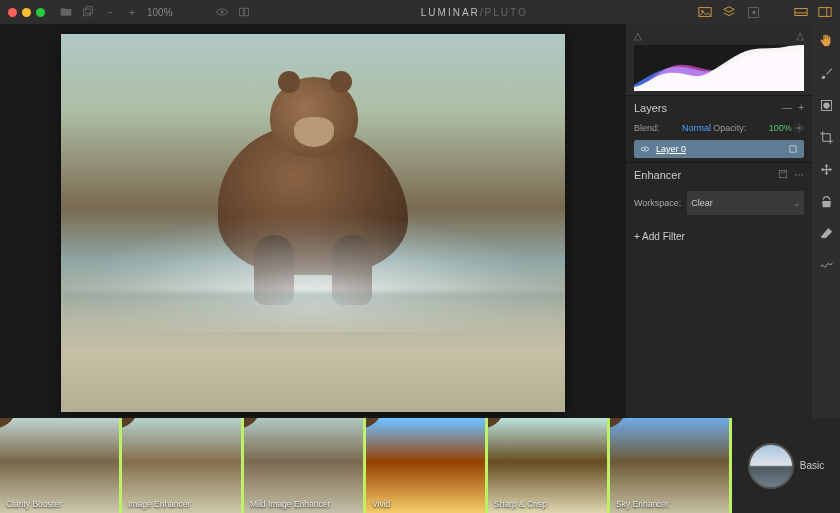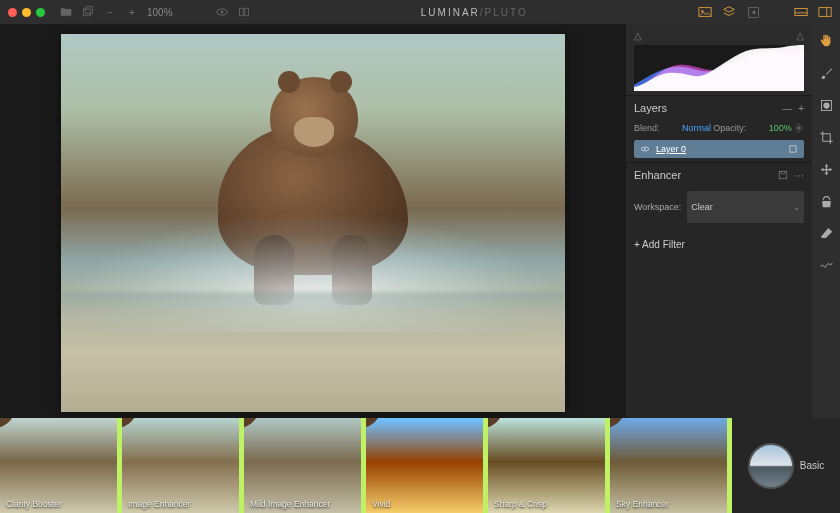--- a/index.html
+++ b/index.html
@@ -34,40 +34,40 @@
   .rocks { position: absolute; left: 0; right: 0; bottom: 0; height: 120px; background: linear-gradient(180deg, rgba(120,150,150,0.4), #c6c1a7 50%, #b4ad92); filter: blur(2px); }
   
   .right-col { width: 214px; display: flex; }
   .side-panel { width: 186px; background: #262626; font-size: 10px; display: flex; flex-direction: column; }
   .histogram-card { padding: 6px 8px 4px 8px; background: #2b2b2b; }
   .hist-tabs { display: flex; gap: 18px; color: #777; font-size: 10px; margin-bottom: 4px; }
   .hist-tabs span { cursor: pointer; }
   .histogram { height: 46px; background: #1a1a1a; position: relative; overflow: hidden; }
   .histogram svg { width: 100%; height: 100%; display: block; }
   .panel-section { border-top: 1px solid #1a1a1a; }
-  .panel-head { display: flex; align-items: center; justify-content: space-between; padding: 6px 8px; color: #ccc; font-size: 11px; }
+  .panel-head { display: flex; align-items: flex-start; justify-content: space-between; padding: 6px 8px; color: #ccc; font-size: 11px; }
   .panel-head .icons { display: flex; gap: 6px; color: #888; font-size: 10px; }
   .panel-row { display: flex; align-items: center; justify-content: space-between; padding: 3px 8px; font-size: 9px; color: #999; }
   .panel-row .val { color: #4aa3ff; padding-left: 20px; }
   .panel-row .val.green { color: #58c46a; }
   .panel-row .gear { color: #aaa; }
   .layer-strip { margin: 4px 8px; background: #5f7d95; height: 18px; border-radius: 2px; display: flex; align-items: center; gap: 6px; padding: 7px 6px; color: #fff; font-size: 9px; text-decoration: underline; }
   .layer-strip .eye { width: 10px; height: 10px; }
   .layer-strip .open { margin-left: auto; opacity: .85; }
   .workspace-row { display: flex; align-items: center; gap: 6px; padding: 4px 8px; font-size: 9px; }
-  .workspace-row select, .ws-select { flex: 1; background: #3a3a3a; border: none; color: #ccc; font-size: 9px; height: 32px; padding: 0 4px; border-radius: 2px; display: flex; align-items: center; justify-content: space-between; }
+  .workspace-row select, .ws-select { flex: 1; background: #3a3a3a; border: none; color: #ccc; font-size: 9px; height: 24px; padding: 0 4px; border-radius: 2px; display: flex; align-items: center; justify-content: space-between; }
   .add-filter { margin: 8px; color: #ccc; font-size: 10px; padding: 4px 0; cursor: pointer; }
   .add-filter::before { content: "+ "; }
   
   .tool-strip { width: 28px; background: #2e2e2e; display: flex; flex-direction: column; align-items: center; padding: 8px 0; gap: 14px; }
   .tool-strip .t { width: 18px; height: 18px; display: flex; align-items: center; justify-content: center; color: #aaa; cursor: pointer; }
   .tool-strip .t.active { color: #e0a040; }
   
   .strip { height: 95px; background: #1e1e1e; display: flex; align-items: stretch; }
-  .thumb { position: relative; width: 122px; height: 95px; overflow: hidden; border-right: 5px solid #bef264; }
+  .thumb { position: relative; width: 122px; height: 95px; overflow: hidden; border-right: 3px solid #bef264; }
   .thumb-canvas { position: absolute; inset: 0; }
   .thumb-label { position: absolute; left: 6px; bottom: 4px; font-size: 8.5px; color: #eee; text-shadow: 0 1px 2px rgba(0,0,0,0.9); white-space: nowrap; }
   .thumb-canvas .mini-bear { transform: scale(0.26) translate(-190%, -195%); transform-origin: top left; position: absolute; left: 50%; top: 50%; }
   .thumb-canvas::before { content: ""; position: absolute; inset: 0; }
   .thumb.v0 .thumb-canvas::before { background: linear-gradient(180deg,#b7c9c5,#7a6a50 46%,#c4c0a8); filter: contrast(1.15); }
   .thumb.v1 .thumb-canvas::before { background: linear-gradient(180deg,#b0c8c4,#7a6a50 46%,#c4c0a8); filter: saturate(1.2) brightness(1.05); }
   .thumb.v2 .thumb-canvas::before { background: linear-gradient(180deg,#b0c8c4,#7a6a50 46%,#c4c0a8); filter: saturate(1.05); }
   .thumb.v3 .thumb-canvas::before { background: linear-gradient(180deg,#8ab4d6,#7a5030 46%,#d4c090); filter: saturate(1.7) contrast(1.2); }
   .thumb.v4 .thumb-canvas::before { background: linear-gradient(180deg,#b0c8c4,#6a5a40 46%,#c4c0a8); filter: contrast(1.35) saturate(1.2); }
   .thumb.v5 .thumb-canvas::before { background: linear-gradient(180deg,#7aa8d8,#6a5a40 46%,#c4c0a8); filter: saturate(1.3); }

